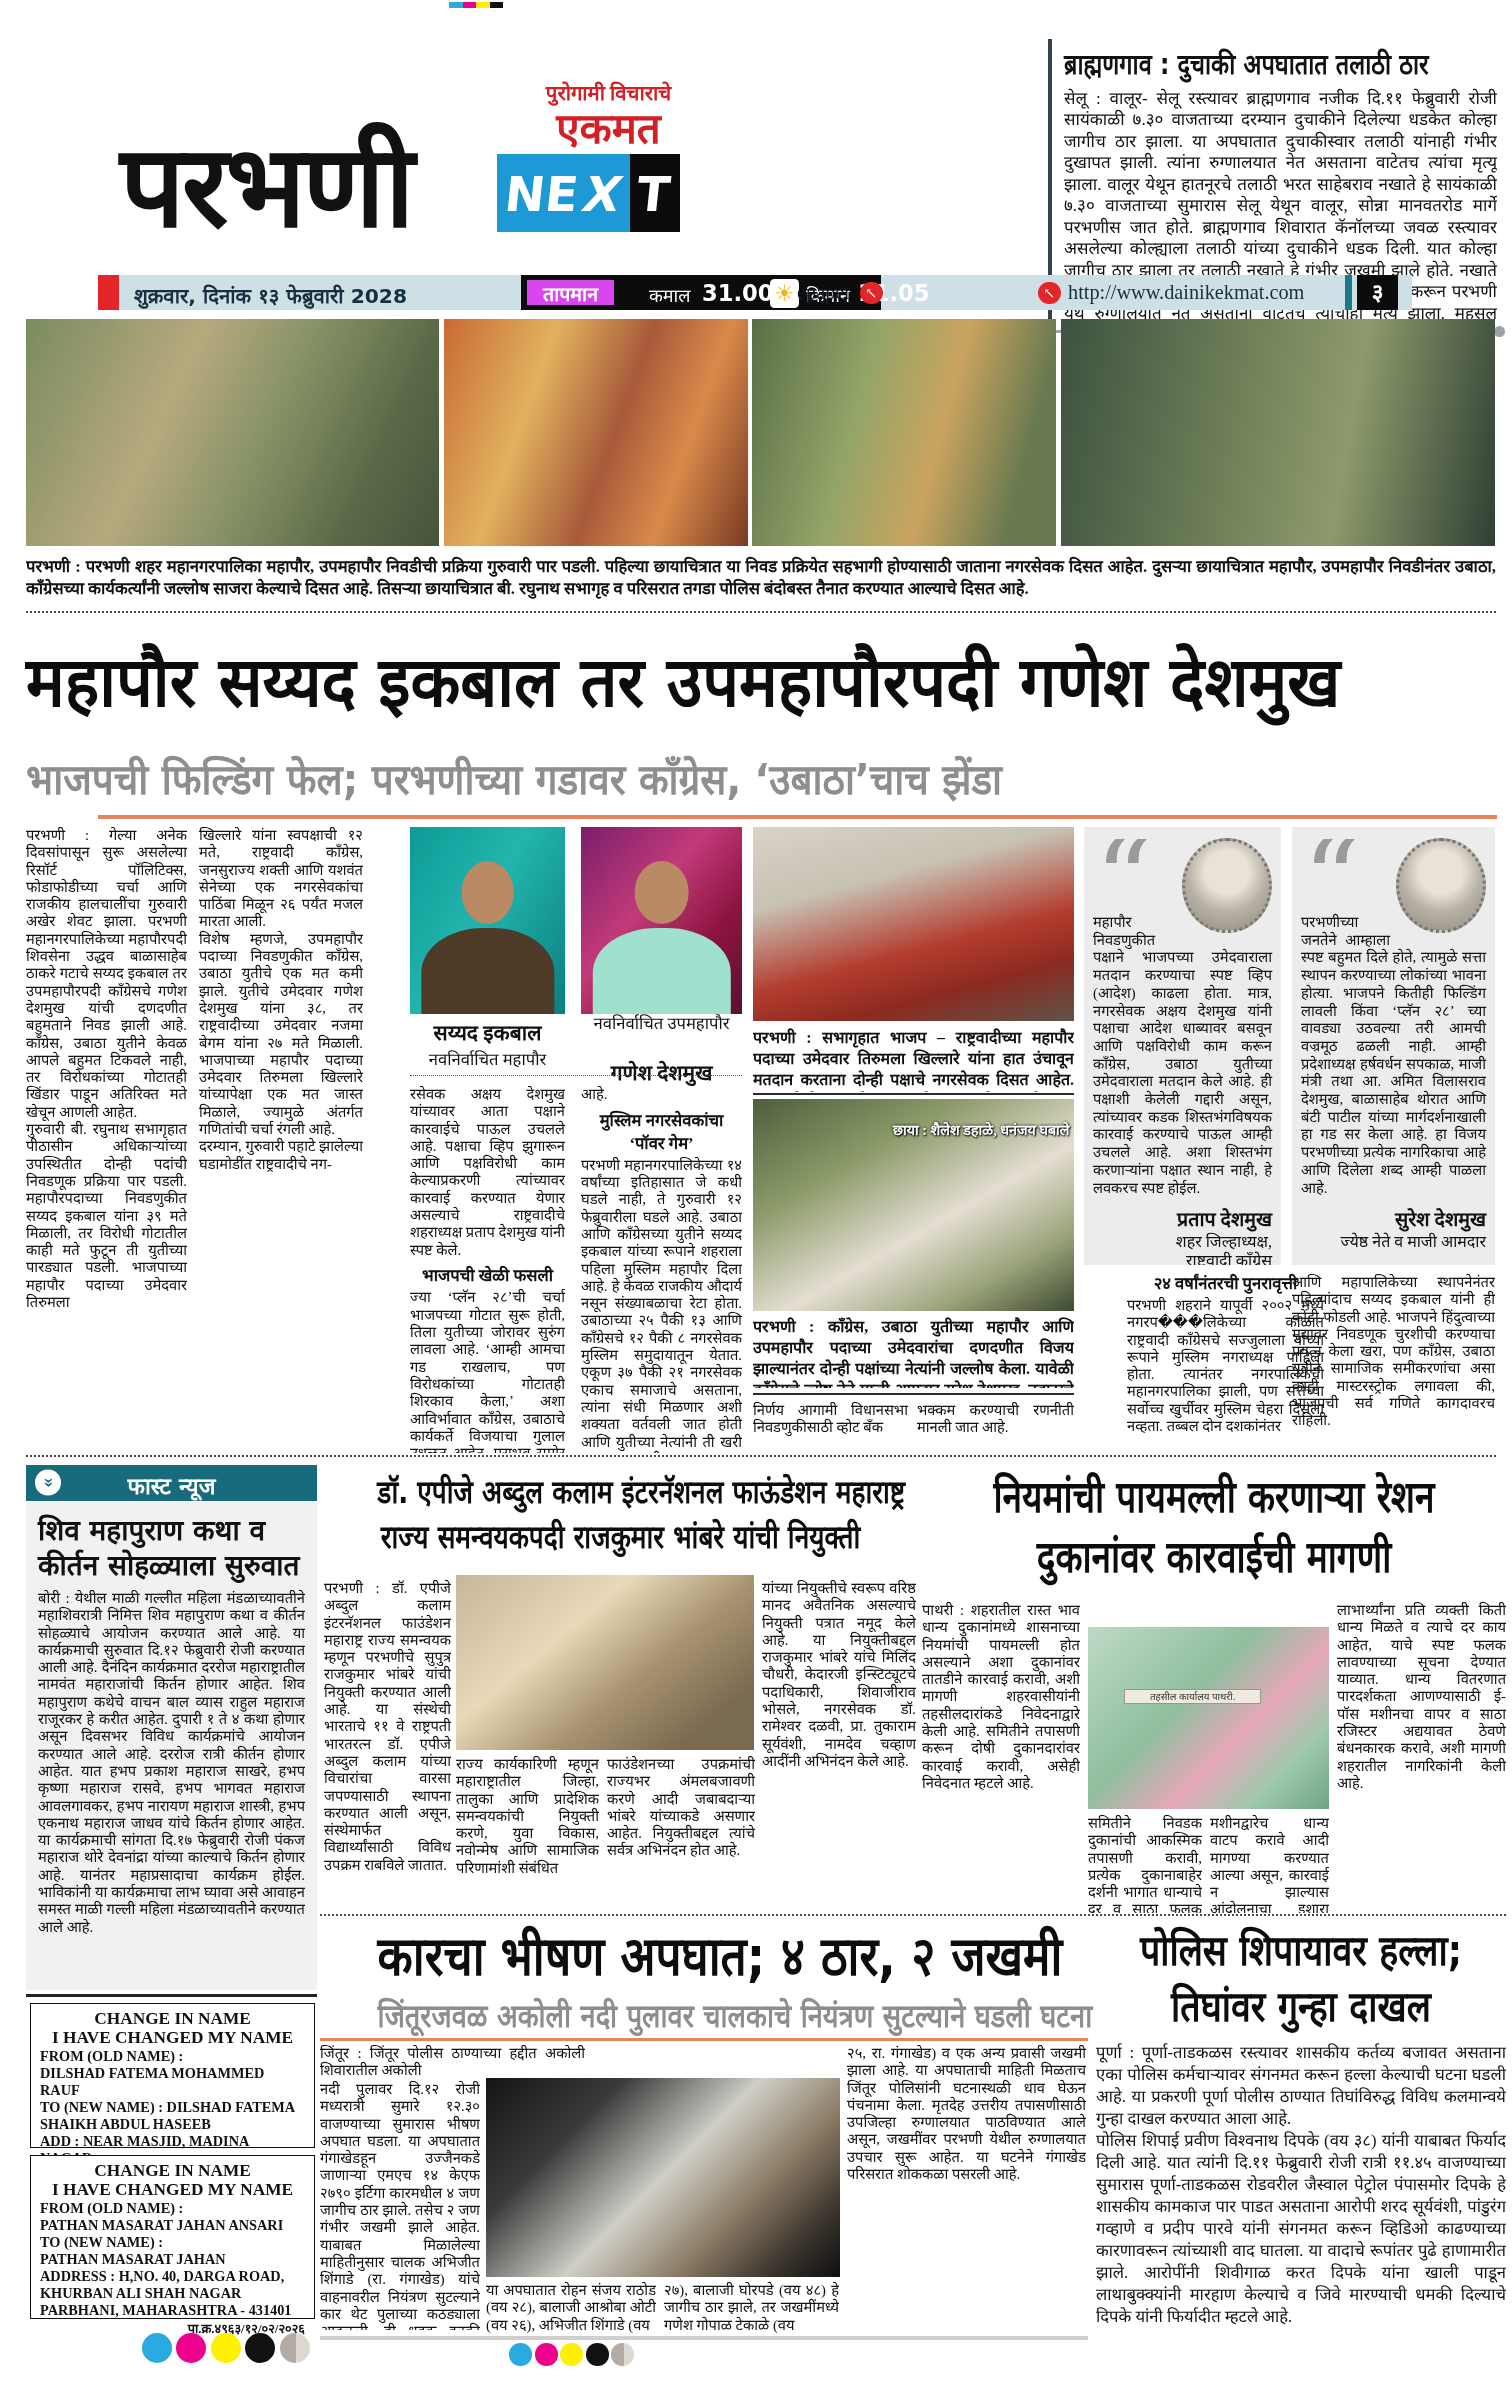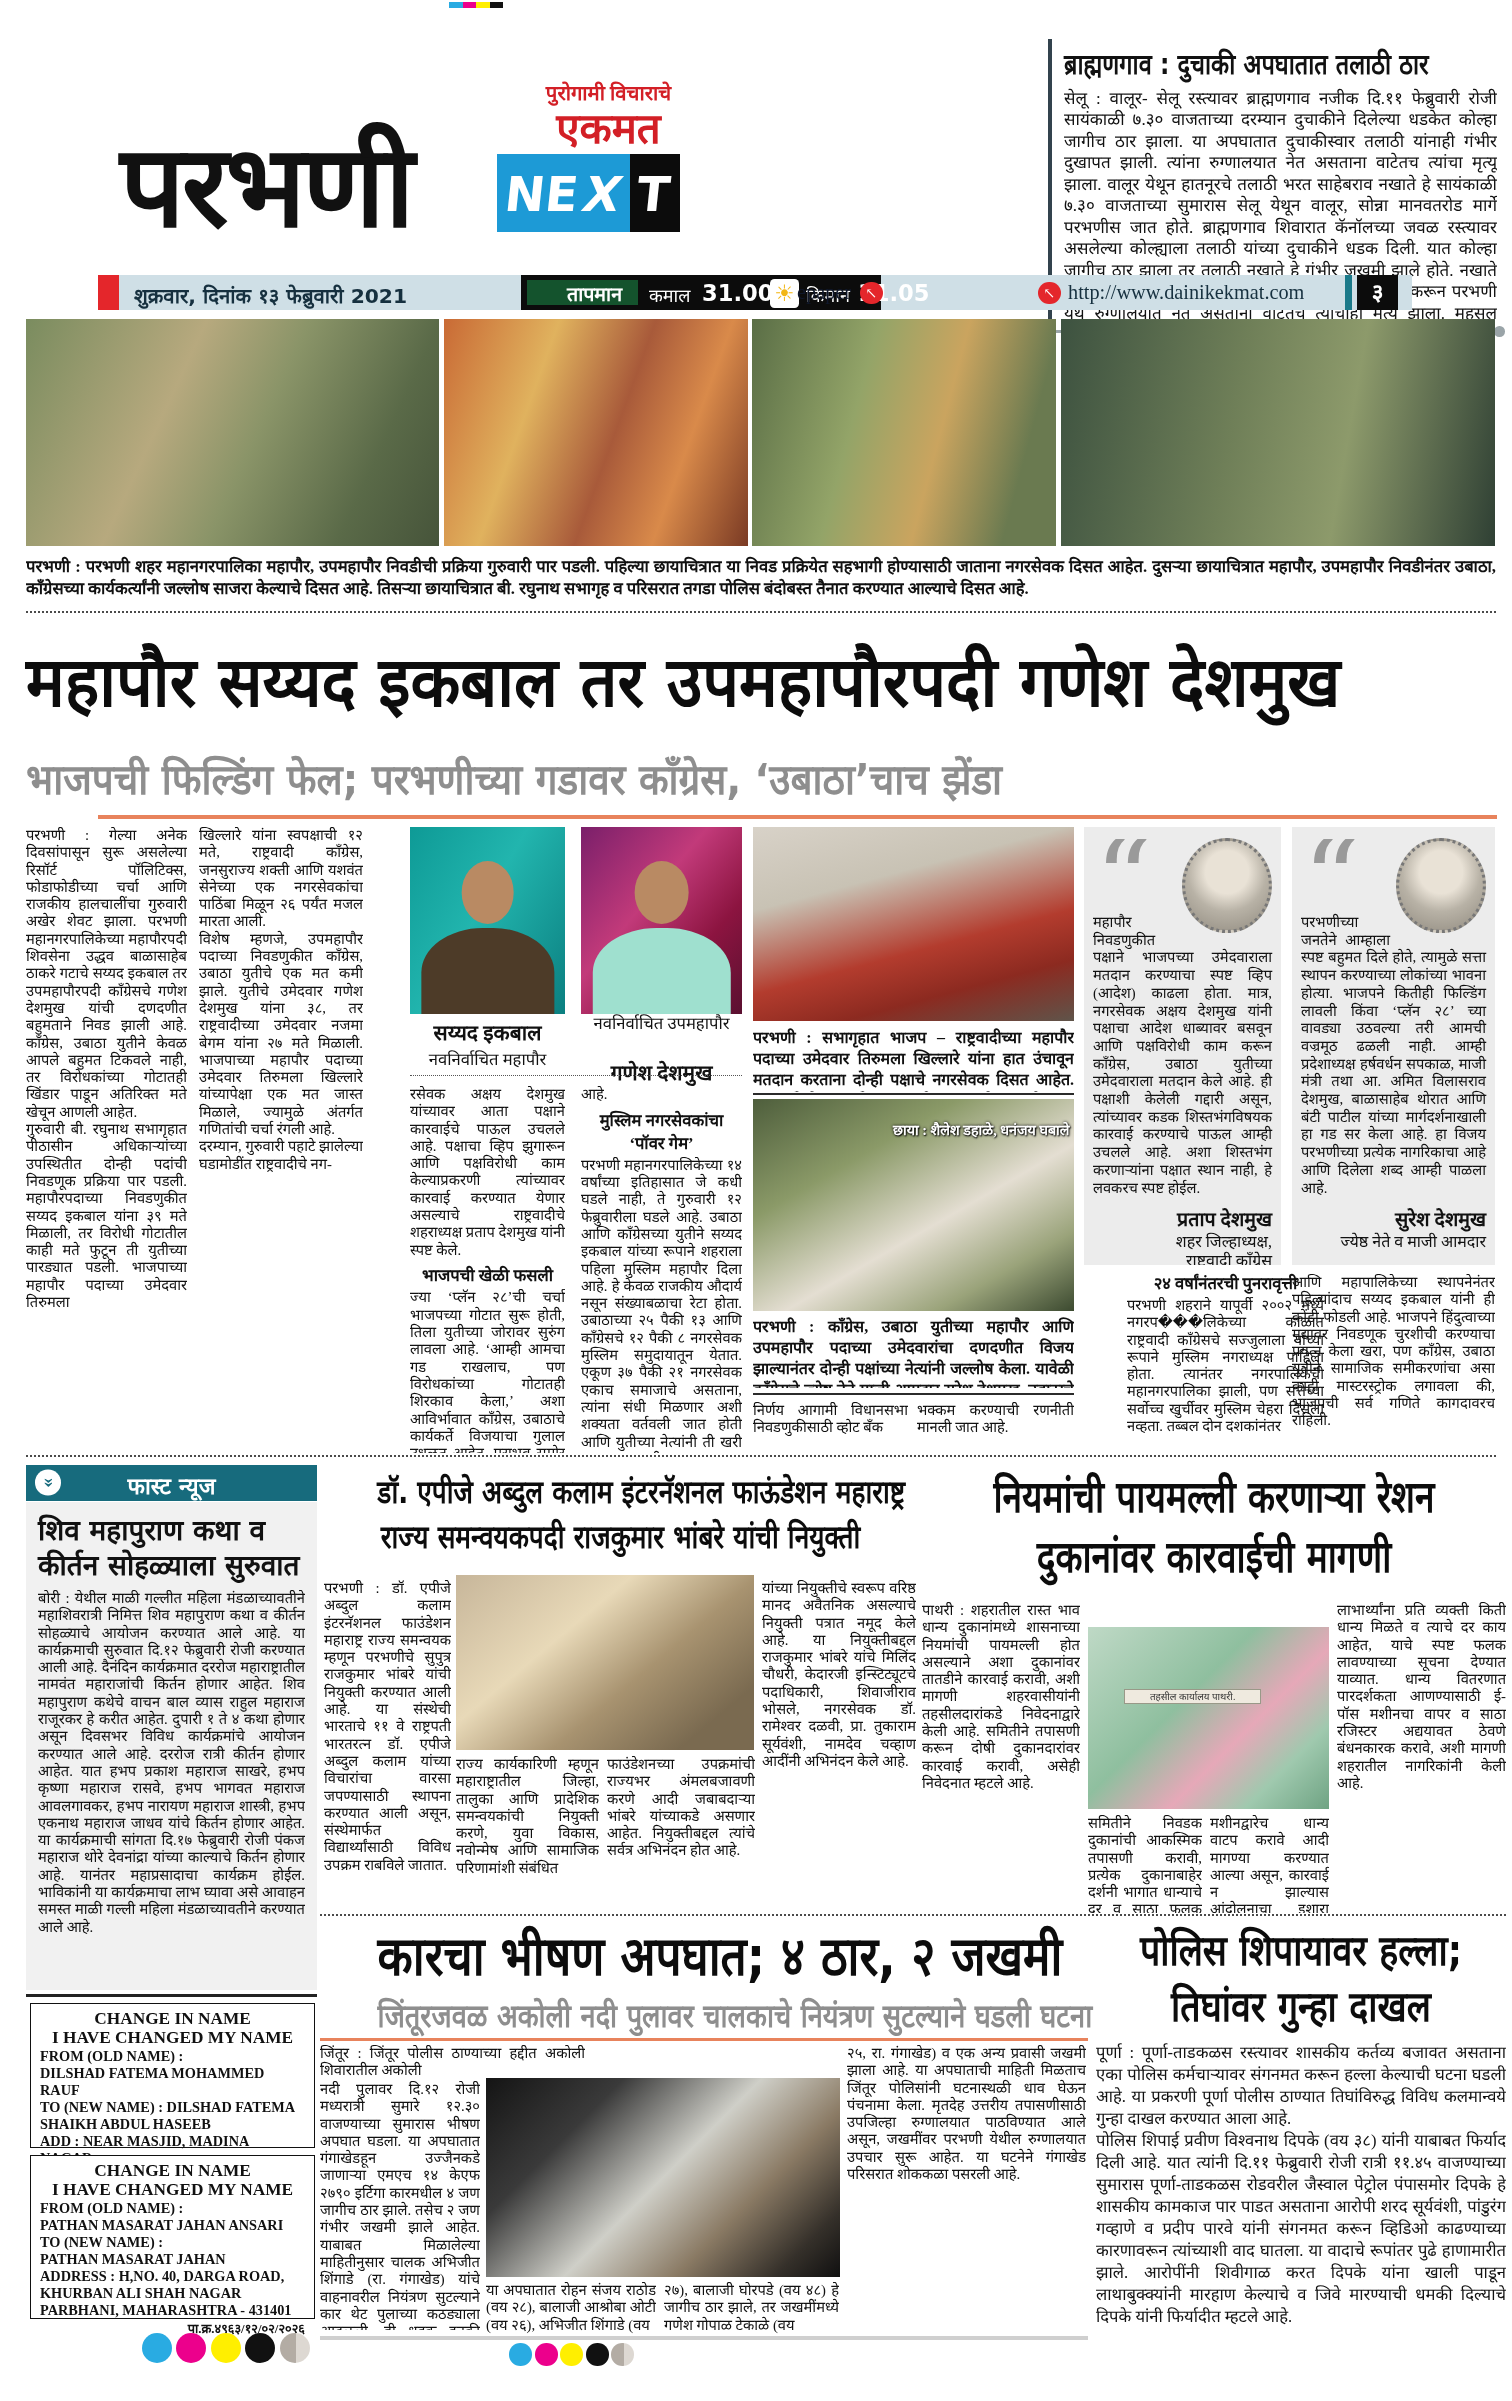--- a/index.html
+++ b/index.html
@@ -56,23 +56,23 @@
   </div>
 
   <div class="abs" style="left:1048px;top:39px;width:452px;height:294px;border-left:4.5px solid #33434d;border-bottom:3px solid #9aa4a8;padding:4.5px 3px 4.5px 12px;box-sizing:border-box;">
     <div class="b" style="font-size:28px;font-family:'DejaVu Sans',sans-serif;white-space:nowrap;transform:scaleX(.84);transform-origin:left;margin-bottom:6px;">ब्राह्मणगाव : दुचाकी अपघातात तलाठी ठार</div>
     <div class="j" style="font-size:17px;line-height:21.5px;overflow:hidden;height:241px;">सेलू : वालूर- सेलू रस्त्यावर ब्राह्मणगाव नजीक दि.११ फेब्रुवारी रोजी सायंकाळी ७.३० वाजताच्या दरम्यान दुचाकीने दिलेल्या धडकेत कोल्हा जागीच ठार झाला. या अपघातात दुचाकीस्वार तलाठी यांनाही गंभीर दुखापत झाली. त्यांना रुग्णालयात नेत असताना वाटेतच त्यांचा मृत्यू झाला. वालूर येथून हातनूरचे तलाठी भरत साहेबराव नखाते हे सायंकाळी ७.३० वाजताच्या सुमारास सेलू येथून वालूर, सोन्ना मानवतरोड मार्गे परभणीस जात होते. ब्राह्मणगाव शिवारात कॅनॉलच्या जवळ रस्त्यावर असलेल्या कोल्ह्याला तलाठी यांच्या दुचाकीने धडक दिली. यात कोल्हा जागीच ठार झाला तर तलाठी नखाते हे गंभीर जखमी झाले होते. नखाते यांना सेलू येथील उपजिल्हा रुग्णालयात प्राथमिक उपचार करून परभणी येथे रुग्णालयात नेत असताना वाटेतच त्यांचाही मृत्यू झाला. महसूल प्रशासनात या घटनेबद्दल हळहळ व्यक्त करण्यात येत आहे.</div>
     <div class="abs dot" style="right:-4.5px;bottom:-6.8px;width:10.5px;height:10.5px;background:#9aa4a8;"></div>
   </div>
 
   <div class="abs" style="left:98px;top:275px;width:1314px;height:35px;background:#cfdfe6;">
     <div class="abs" style="left:0;top:0;width:21px;height:35px;background:#e4262b;"></div>
-    <div class="abs b" style="left:36px;top:6px;font-size:20.3px;color:#16303f;font-family:'DejaVu Sans',sans-serif;">शुक्रवार, दिनांक १३ फेब्रुवारी 2021</div>
+    <div class="abs b" style="left:36px;top:6px;font-size:20.3px;color:#16303f;font-family:'DejaVu Sans',sans-serif;">शुक्रवार, दिनांक १३ फेब्रुवारी 2028</div>
     <div class="abs" style="left:423px;top:0;width:360px;height:35px;background:#0c0c0c;">
-      <div class="abs b c" style="left:6px;top:5.3px;width:87px;height:25px;background:#14532d;color:#fff;font-size:19.6px;font-family:'DejaVu Sans',sans-serif;padding-left:24px;">तापमान</div>
+      <div class="abs b c" style="left:6px;top:5.3px;width:87px;height:25px;background:#d946ef;color:#fff;font-size:19.6px;font-family:'DejaVu Sans',sans-serif;">तापमान</div>
       <div class="abs" style="left:128px;top:7.5px;color:#fff;font-size:18px;">कमाल</div>
       <div class="abs b sans" style="left:181px;top:4.5px;color:#fff;font-size:22.6px;">31.00</div>
       <div class="abs c" style="left:249px;top:3.8px;width:29px;height:29px;background:#fff;border-radius:4.5px;color:#f2b614;font-size:22.6px;line-height:29px;">☀</div>
       <div class="abs" style="left:285px;top:7.5px;color:#fff;font-size:18px;">किमान</div>
       <div class="abs b sans" style="left:300px;top:4.5px;color:#fff;font-size:22.6px;left:337px;">11.05</div>
     </div>
     <div class="abs" style="left:699px;top:6px;font-size:20.3px;color:#0f172a;">epaper</div>
     <div class="abs c" style="left:762px;top:6.8px;width:22.6px;height:22.6px;border-radius:50%;background:#e4262b;color:#fff;font-size:14.3px;line-height:22.6px;">↖</div>
     <div class="abs c" style="left:940px;top:6.8px;width:22.6px;height:22.6px;border-radius:50%;background:#e4262b;color:#fff;font-size:14.3px;line-height:22.6px;">↖</div>
     <div class="abs" style="left:970px;top:6px;font-size:20.3px;color:#16303f;">http://www.dainikekmat.com</div>

